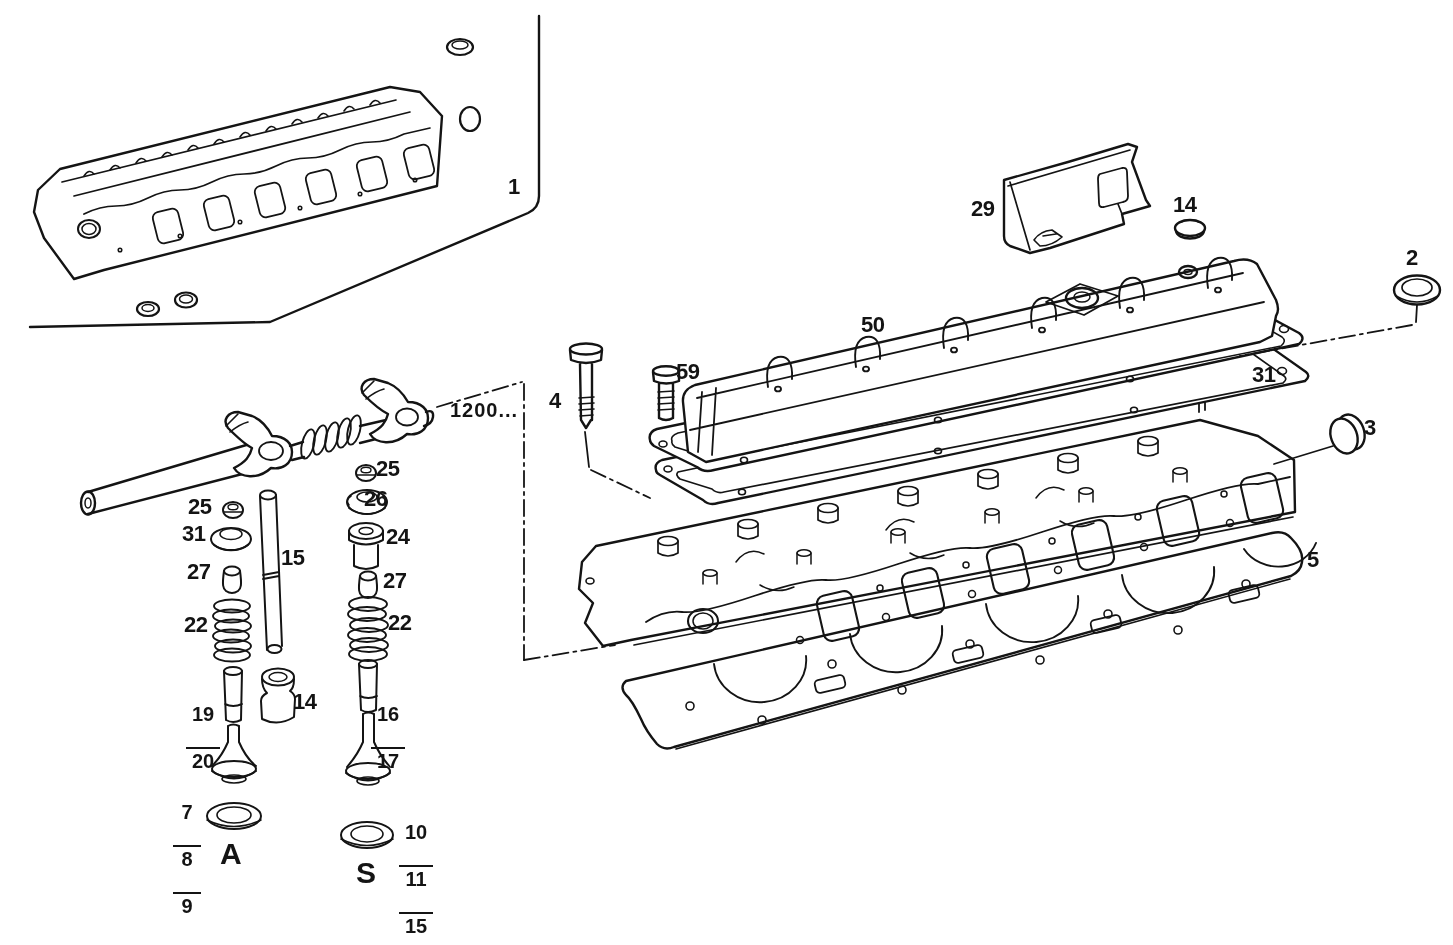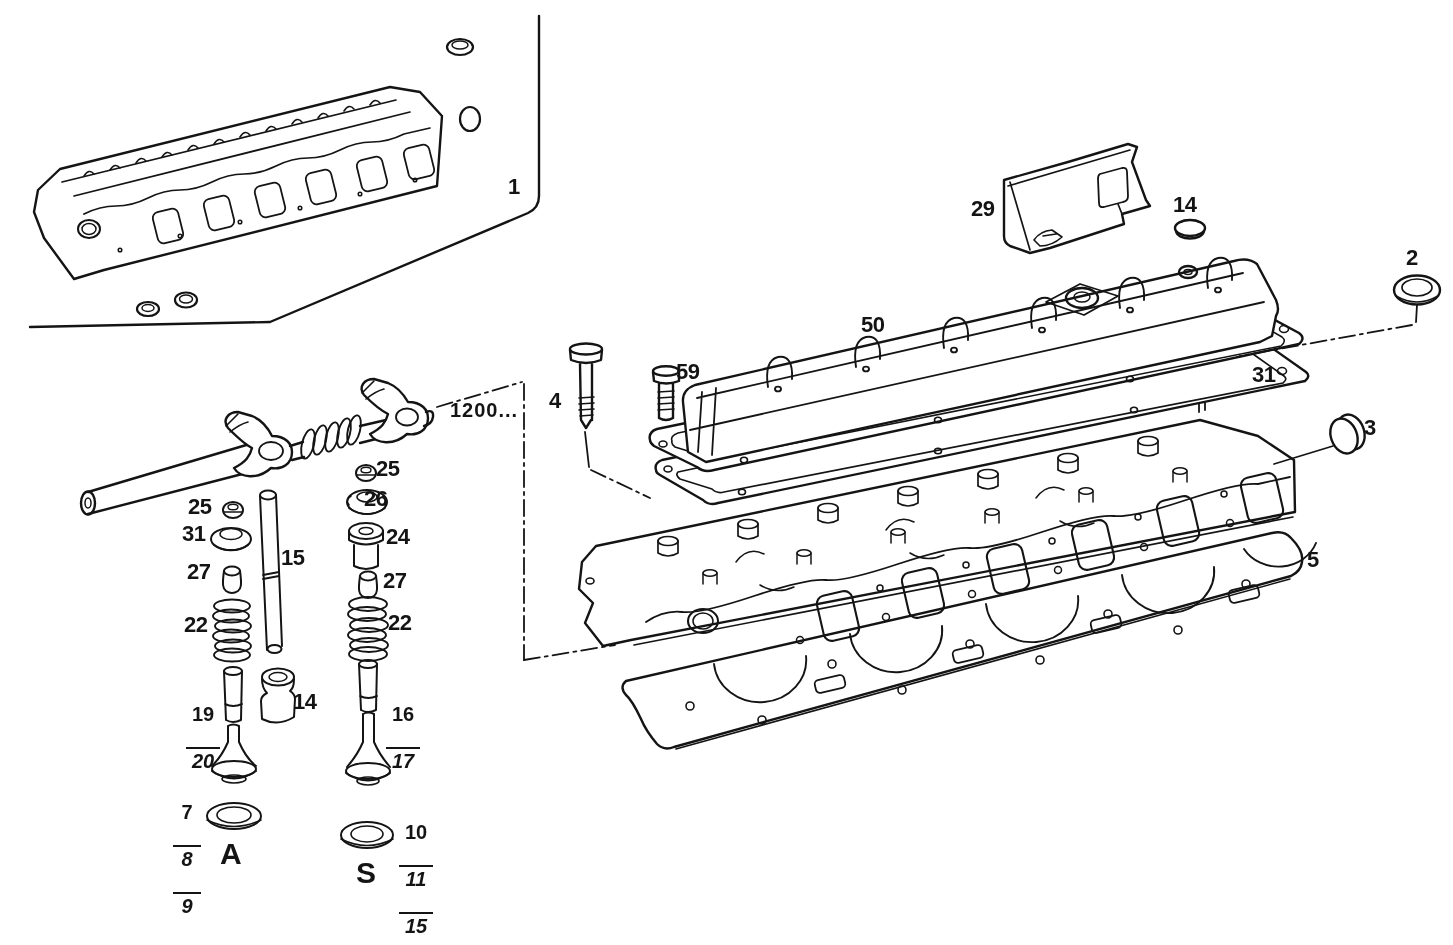--- a/index.html
+++ b/index.html
@@ -12,21 +12,21 @@
     position:absolute;font:700 22px/1 "Liberation Sans",sans-serif;
     color:#141414;letter-spacing:-0.5px;white-space:nowrap;
   }
   .code{font:700 20px/1 "Liberation Sans",sans-serif;letter-spacing:1px;text-align:right;}
   .big{font:700 30px/1 "Liberation Sans",sans-serif;}
   .frac{
     position:absolute;display:flex;flex-direction:column;align-items:center;
     font:700 20px/1.15 "Liberation Sans",sans-serif;color:#141414;
   }
   .frac span{display:block;min-width:30px;text-align:center;padding:1px 2px;margin-top:20px;}
-  .frac span + span{border-top:2.5px solid #141414;font-style:italic;}
+  .frac span + span{border-top:2.5px solid #141414;}
   .frac.narrow span{min-width:24px;}
 </style>
 </head>
 <body>
 
 <div class="stage">
 
 <svg width="1453" height="945" viewBox="0 0 1453 945">
   <g fill="none" stroke="#141414" stroke-width="2.4" stroke-linecap="round" stroke-linejoin="round">
 
@@ -395,21 +395,21 @@
 <div class="lbl" style="left:971px;top:198px">29</div>
 <div class="lbl" style="left:1252px;top:364px">31</div>
 <div class="lbl" style="left:676px;top:361px">59</div>
 
 <div class="lbl code" style="left:450px;top:400px">1200...</div>
 
 <div class="frac" style="left:186px;top:682px">
   <span>19</span>
   <span>20</span>
 </div>
-<div class="frac" style="left:386px;top:682px">
+<div class="frac" style="left:371px;top:682px">
   <span>16</span>
   <span>17</span>
 </div>
 <div class="frac narrow" style="left:173px;top:780px">
   <span>7</span>
   <span>8</span>
   <span>9</span>
 </div>
 <div class="frac" style="left:399px;top:800px">
   <span>10</span>

